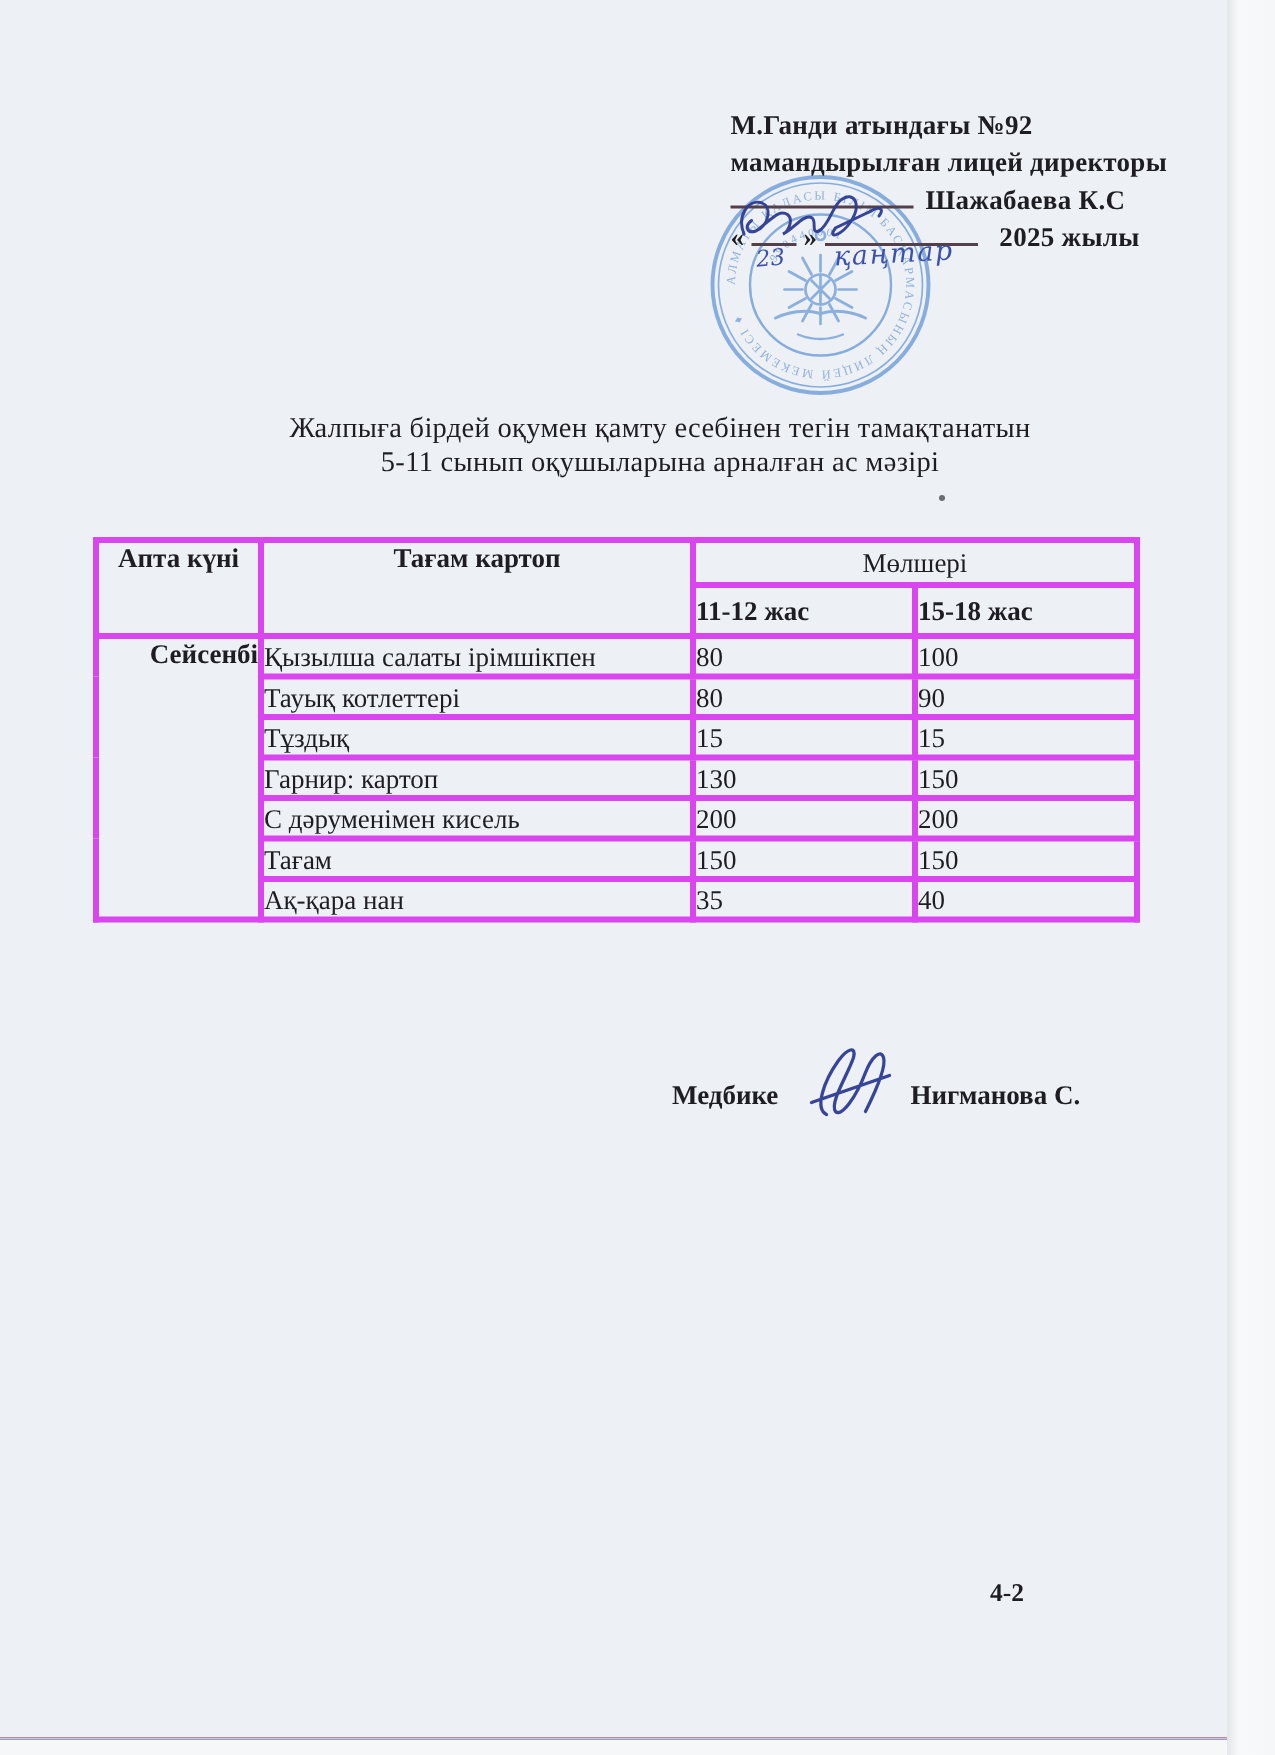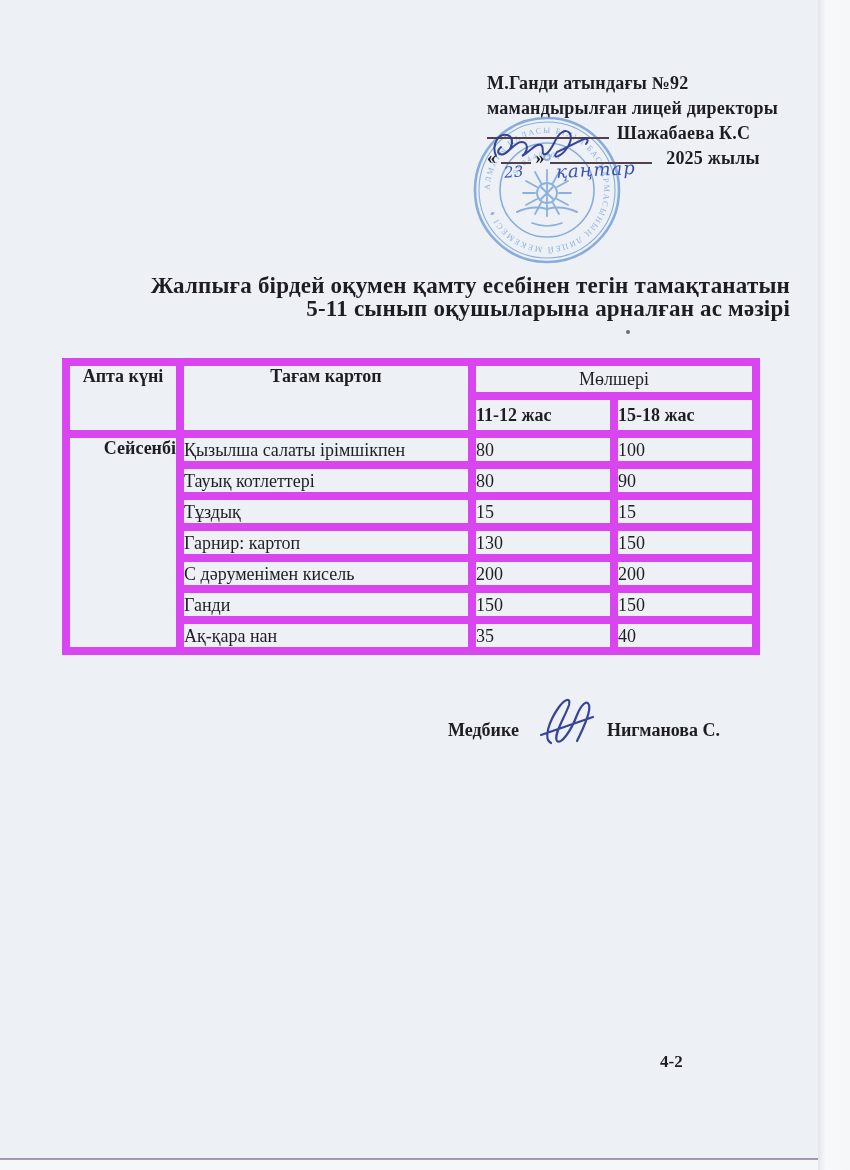--- a/index.html
+++ b/index.html
@@ -39,30 +39,30 @@
     font-family:"DejaVu Serif", serif;font-style:italic;font-weight:normal;
   }
   .hand-day{left:3px;top:-2px;font-size:15px;transform:rotate(-5deg);}
   .hand-month{left:6px;top:-5px;font-size:18px;letter-spacing:1px;transform:rotate(-3deg);white-space:nowrap;}
   .name-after-line{margin-left:8px;}
   .year-after-line{margin-left:10px;margin-top:28px;}
   .stamp{position:absolute;left:472px;top:115px;width:150px;height:150px;z-index:1;opacity:.88;}
   .sig-director{position:absolute;left:488px;top:126px;width:112px;height:46px;z-index:4;}
   .doc-title{
     position:absolute;left:90px;top:274px;width:700px;z-index:2;
-    text-align:right;font-weight:bold;font-size:23px;line-height:23px;letter-spacing:.2px;
+    text-align:center;font-weight:normal;font-size:19px;line-height:23px;letter-spacing:.2px;
   }
   .speck{position:absolute;left:626px;top:330px;width:4px;height:4px;border-radius:50%;background:#4a4a52;opacity:.8;}
   table.menu{
     position:absolute;left:62px;top:358px;width:698px;z-index:2;
     border-collapse:collapse;table-layout:fixed;
     font-size:18px;
   }
   table.menu th, table.menu td{
-    border:8px solid #d946ef;
+    border:4px solid #d946ef;
     padding:0;overflow:hidden;white-space:nowrap;
   }
   th.col-day{width:106px;}
   th.col-dish{width:284px;}
   th.col-a1{width:161px;}
   th.col-a2{width:147px;}
   .hdr-merged{vertical-align:top;text-align:center;font-weight:bold;padding-top:3px;height:26px;}
   .hdr-portion{text-align:center;font-weight:normal;height:26px;}
   .hdr-age{text-align:left;font-weight:bold;padding-left:7px;height:30px;vertical-align:middle;}
   td.day-cell{vertical-align:top;text-align:right;font-weight:bold;padding:3px 0 0 5px;}
@@ -176,21 +176,21 @@
       <td class="dish-cell">Гарнир: картоп</td>
       <td class="num-cell">130</td>
       <td class="num-cell">150</td>
     </tr>
     <tr>
       <td class="dish-cell">С дәруменімен кисель</td>
       <td class="num-cell">200</td>
       <td class="num-cell">200</td>
     </tr>
     <tr>
-      <td class="dish-cell">Ганди</td>
+      <td class="dish-cell">Тағам</td>
       <td class="num-cell">150</td>
       <td class="num-cell">150</td>
     </tr>
     <tr>
       <td class="dish-cell">Ақ-қара нан</td>
       <td class="num-cell">35</td>
       <td class="num-cell">40</td>
     </tr>
   </tbody>
 </table>

